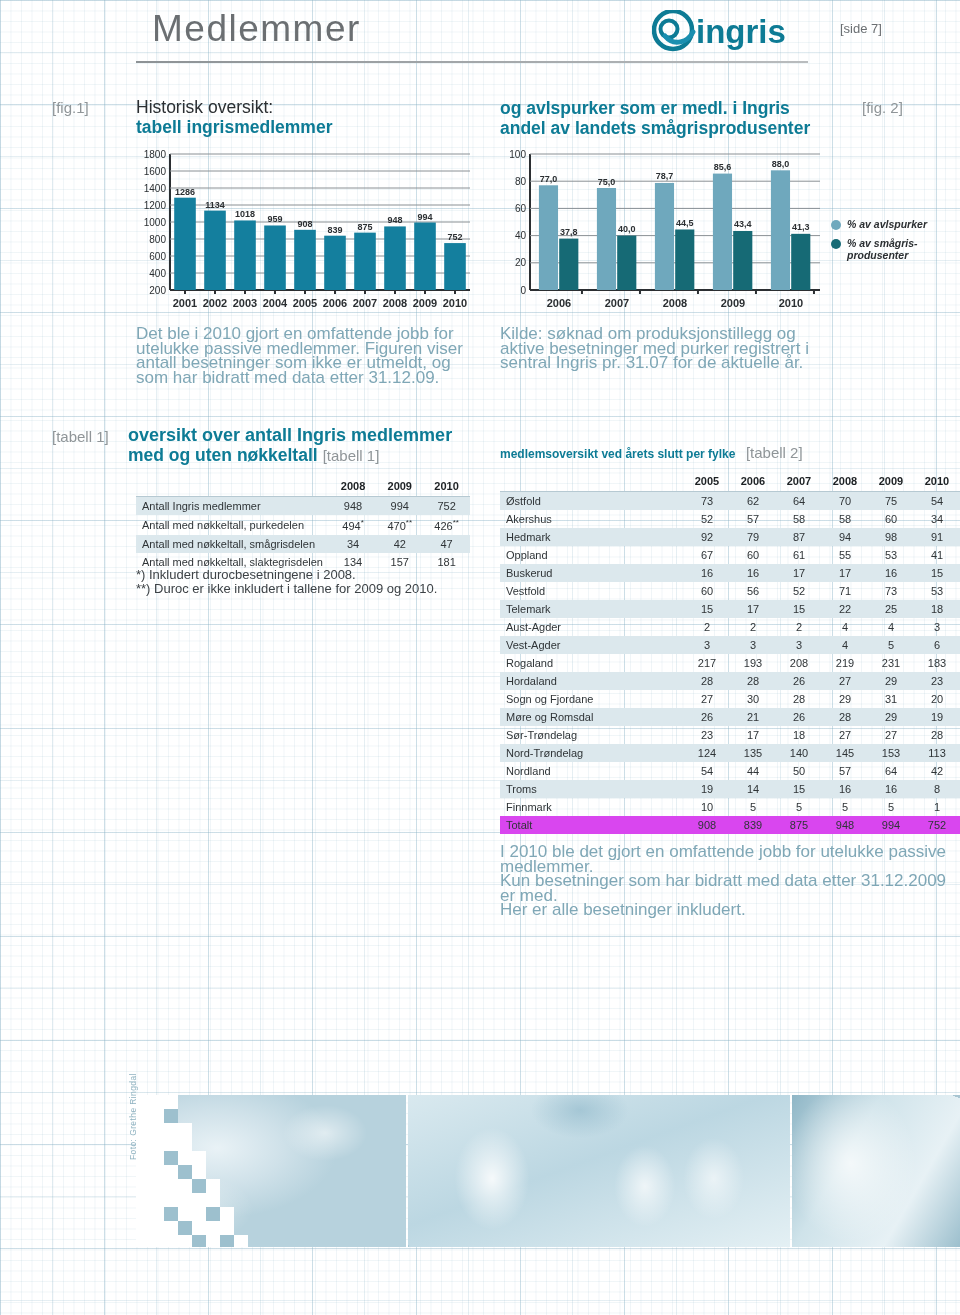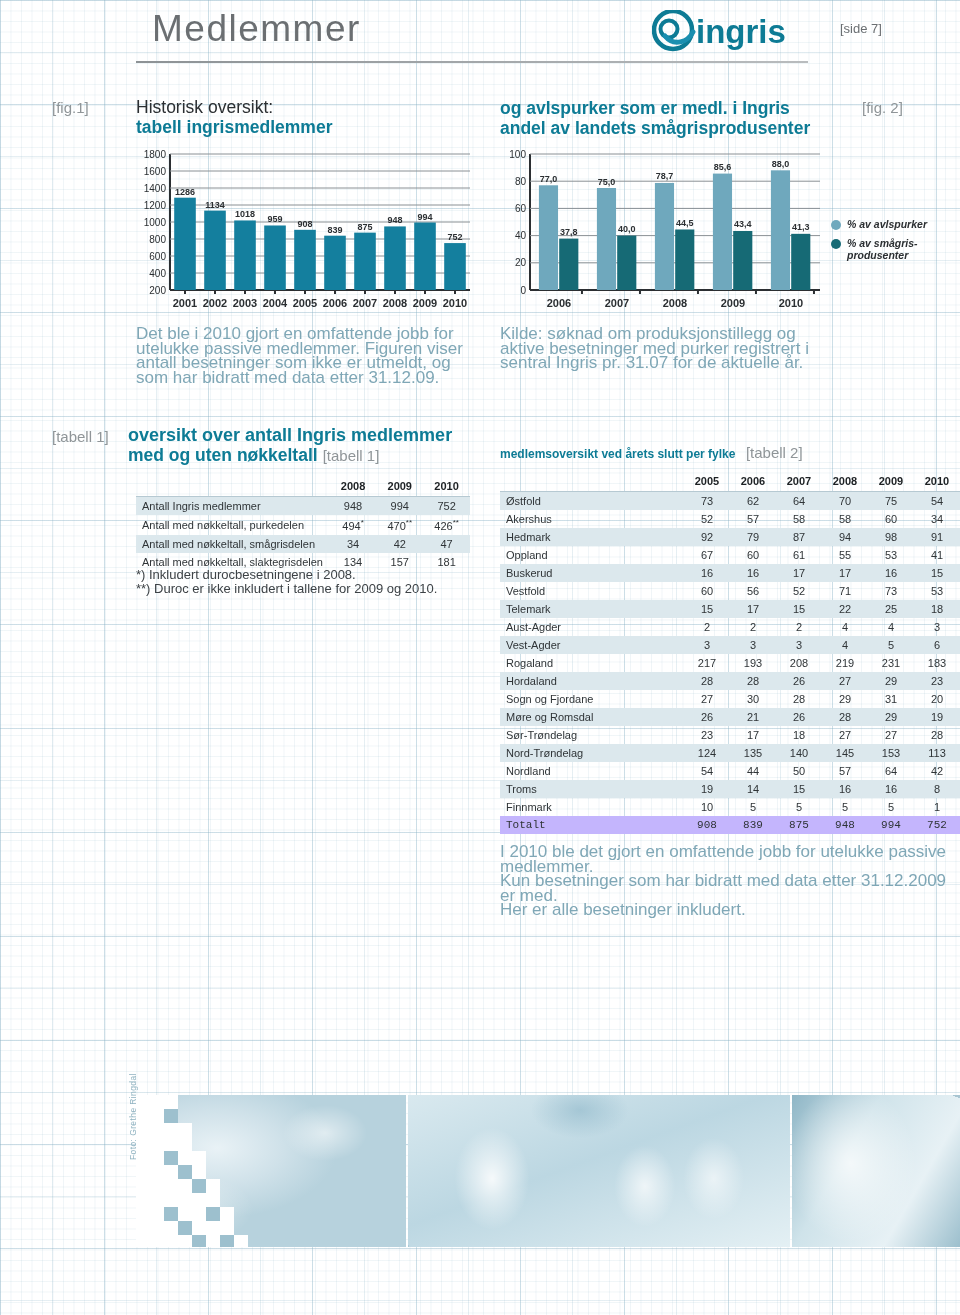--- a/index.html
+++ b/index.html
@@ -94,21 +94,21 @@
 
   table.data { border-collapse: collapse; width: 100%; }
   table.data th, table.data td {
     font-size: 11px; color: #2f3437; padding: 3px 4px; font-weight: 400;
   }
   table.data thead th { font-weight: 700; font-size: 11px; color: #1d2124; padding-bottom: 4px; }
   table.data thead tr { border-bottom: 1.5px solid #b6c9d2; }
   table.data td.rowlbl, table.data th.rowlbl { text-align: left; padding-left: 6px; }
   table.data td.num, table.data th.num { text-align: center; }
   tr.alt { background: #dce8ed; }
-  tr.totrow { background: #c4b5fd; font-family: Liberation Mono, monospace; }
+  tr.totrow { background: #d946ef; }
 
   
   #photo-strip {
     position: absolute; left: 136px; top: 1095px; width: 824px; height: 152px;
     overflow: hidden;
   }
   .ph { position: absolute; top: 0; height: 152px; overflow: hidden; }
   .ph1 { left: 0; width: 270px; background:
       radial-gradient(ellipse 120px 70px at 30% 35%, #e9f2f6 0%, #cfe1e9 55%, #b7d2dd 100%),
       linear-gradient(135deg, #c4dae4 0%, #dceaf0 40%, #a8c8d6 100%); }

